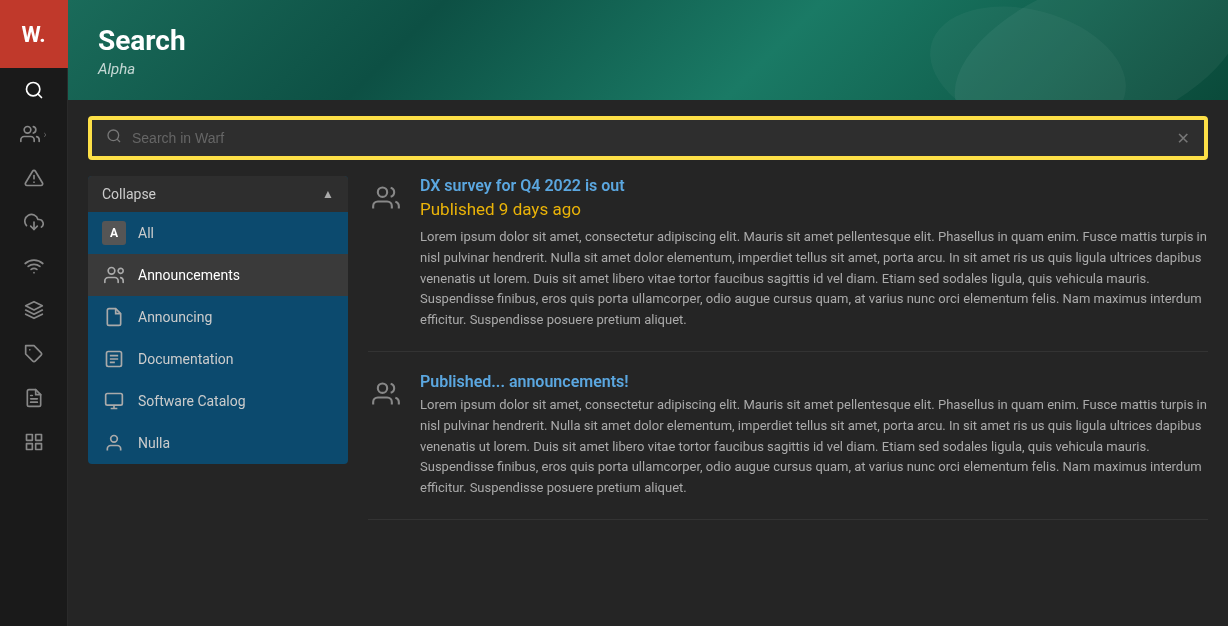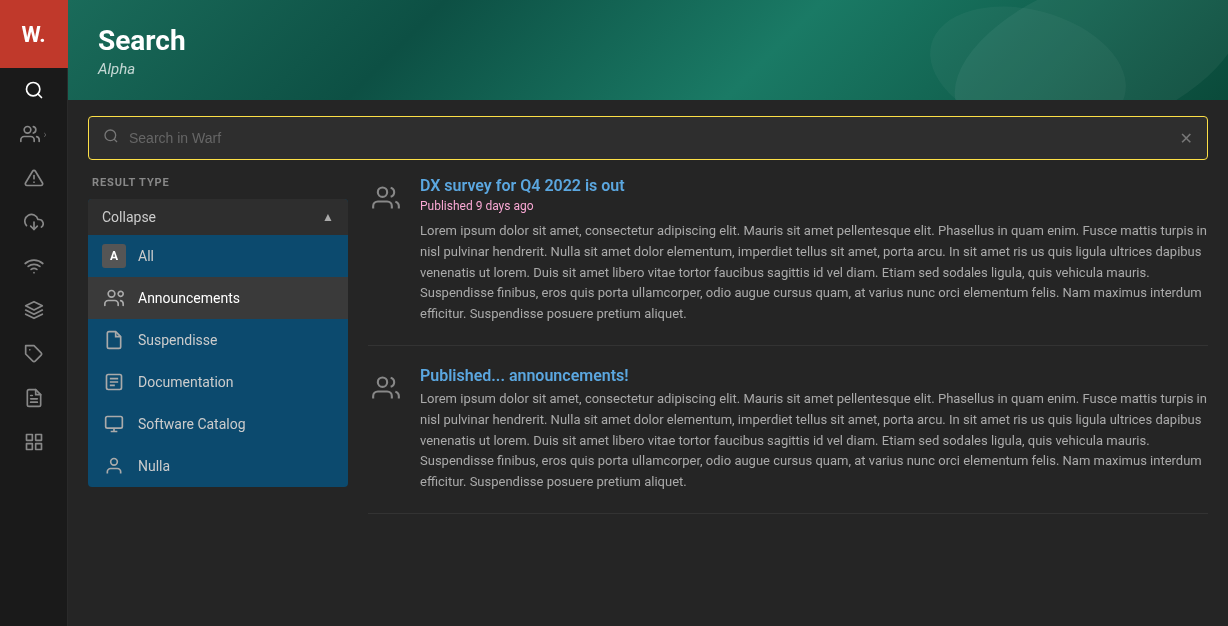--- a/index.html
+++ b/index.html
@@ -131,21 +131,21 @@
     
     .search-bar-container {
       padding: 16px 20px;
       background: #252525;
       flex-shrink: 0;
     }
     .search-bar {
       display: flex;
       align-items: center;
       background: #2e2e2e;
-      border: 1px solid #fde047;
+      border: 4px solid #fde047;
       border-radius: 4px;
       padding: 0 14px;
       height: 44px;
     }
     .search-bar-icon {
       color: #777;
       margin-right: 10px;
       flex-shrink: 0;
     }
     .search-bar-icon svg {
@@ -276,22 +276,22 @@
     }
     .result-body { flex: 1; }
     .result-title {
       font-size: 16px;
       font-weight: 600;
       color: #5ba7e0;
       margin-bottom: 4px;
       cursor: pointer;
     }
     .result-date {
-      font-size: 12px;
-      color: #f9a8d4;
+      font-size: 17px;
+      color: #eab308;
       margin-bottom: 8px;
     }
     .result-text {
       font-size: 13px;
       color: #aaa;
       line-height: 1.6;
     }
   </style>
 </head>
 <body>
@@ -394,21 +394,20 @@
             </svg>
         </span>
         <input type="text" value="" placeholder="Search in Warf" style="">
         <span class="search-bar-close">✕</span>
       </div>
     </div>
 
     <div class="two-col">
 
       <div class="left-panel">
-        <div class="result-type-label">RESULT TYPE</div>
         <div class="filter-panel">
           <div class="collapse-row">
             <span>Collapse</span>
             <span class="collapse-chevron">▲</span>
           </div>
 
           <div class="filter-item">
             <span class="filter-item-icon icon-all">A</span>
             <span>All</span>
           </div>
@@ -425,21 +424,21 @@
             <span>Announcements</span>
           </div>
 
           <div class="filter-item">
             <span class="filter-item-icon icon-confluence">
               <svg viewBox="0 0 24 24" width="20" height="20" fill="none" stroke="#aaa" stroke-width="2">
                 <path d="M14 2H6a2 2 0 0 0-2 2v16a2 2 0 0 0 2 2h12a2 2 0 0 0 2-2V8z"></path>
                 <polyline points="14 2 14 8 20 8"></polyline>
               </svg>
             </span>
-            <span>Suspendisse</span>
+            <span>Announcing</span>
           </div>
 
           <div class="filter-item">
             <span class="filter-item-icon icon-docs">
               <svg viewBox="0 0 24 24" width="20" height="20" fill="none" stroke="#aaa" stroke-width="2">
                 <rect x="3" y="3" width="18" height="18" rx="2"></rect>
                 <line x1="7" y1="8" x2="17" y2="8"></line>
                 <line x1="7" y1="12" x2="17" y2="12"></line>
                 <line x1="7" y1="16" x2="13" y2="16"></line>
               </svg>

